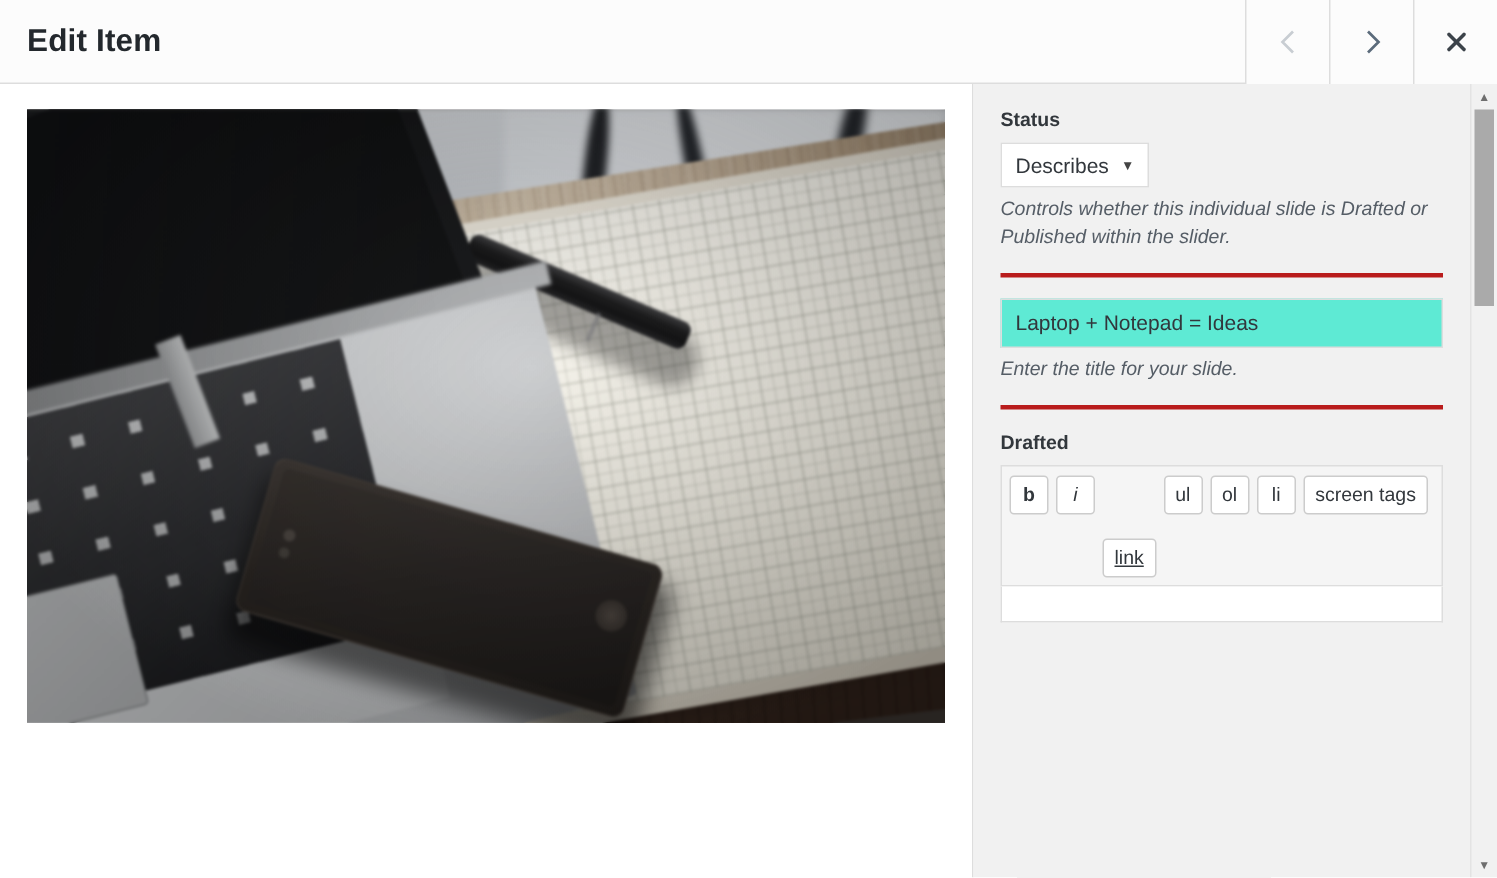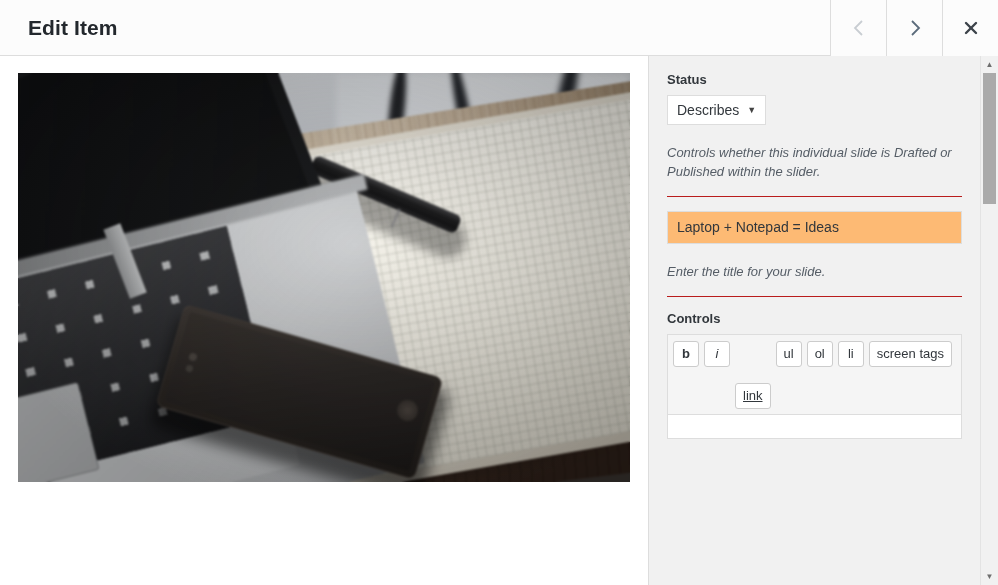--- a/index.html
+++ b/index.html
@@ -14,21 +14,21 @@
 
   
   .modal-header {
     position: absolute; top:0; left:0; right:0; height:56px;
     background:#fcfcfc;
     border-bottom:1px solid #ddd;
     display:flex; align-items:center;
   }
   .modal-title {
     font-size: 21px; font-weight: 600; color:#23282d;
-    padding-left: 28px; letter-spacing:.1px;
+    padding-left: 18px; letter-spacing:.1px;
     flex:1 1 auto; line-height:56px;
   }
   .header-buttons { display:flex; height:56px; }
   .hbtn {
     width:56px; height:56px;
     display:flex; align-items:center; justify-content:center;
     border-left:1px solid #ddd;
     background:#fcfcfc; cursor:pointer;
   }
   .hbtn svg { display:block; }
@@ -286,43 +286,43 @@
 
   
   .settings-pane {
     flex:1 1 auto; background:#f1f1f1;
     position:relative; overflow:hidden;
   }
   .settings-inner {
     position:absolute; left:0; top:0; right:18px; bottom:0;
     padding:16px 18px 0 18px;
   }
-  .field { padding-bottom:14px; border-bottom:1px solid #b91c1c; margin-bottom:14px; }
+  .field { padding-bottom:14px; border-bottom:3px solid #b91c1c; margin-bottom:14px; }
   .field:last-child { border-bottom:none; }
   .field-label {
     font-size:13px; font-weight:700; color:#32373c;
     margin-bottom:8px; display:block;
   }
   .select-box {
     display:inline-flex; align-items:center; gap:8px;
     background:#fff; border:1px solid #ddd;
     height:30px; padding:0 9px;
     font-size:14px; color:#32373c; cursor:pointer;
   }
   .caret { font-size:9px; color:#444; }
   .text-input {
     width:100%; height:33px;
-    background:#fdba74; border:1px solid #ddd;
+    background:#5eead4; border:1px solid #ddd;
     padding:0 9px; font-size:14px; color:#32373c;
     font-family:"Liberation Sans", sans-serif;
     outline:none;
   }
   .help {
     font-size:13px; font-style:italic; color:#555d66;
-    line-height:1.45; margin-top:19px; max-width:296px;
+    line-height:1.45; margin-top:5px; max-width:296px;
   }
   
   .qt-wrap { border:1px solid #ddd; background:#f5f5f5; padding:6px 5px 5px 5px; }
   .qt-row { display:flex; gap:5px; }
   .qt {
     background:#fff; border:1px solid #ccc; border-radius:3px;
     height:26px; min-width:26px; padding:0 7px;
     display:flex; align-items:center; justify-content:center;
     font-size:13px; color:#32373c; cursor:pointer;
   }
@@ -457,21 +457,21 @@
           <div class="help">Controls whether this individual slide is Drafted or Published within the slider.</div>
         </div>
 
         <div class="field">
           <input class="text-input" type="text" value="Laptop + Notepad = Ideas" style="">
           <div class="help">Enter the title for your slide.</div>
         </div>
 
 
         <div class="field">
-          <span class="field-label">Controls</span>
+          <span class="field-label">Drafted</span>
           <div class="qt-wrap">
             <div class="qt-row">
               <div class="qt bold">b</div>
               <div class="qt ital">i</div>
               <div class="qt lnk">link</div>
               <div class="qt">ul</div>
               <div class="qt">ol</div>
               <div class="qt">li</div>
               <div class="qt">screen tags</div>
             </div>

